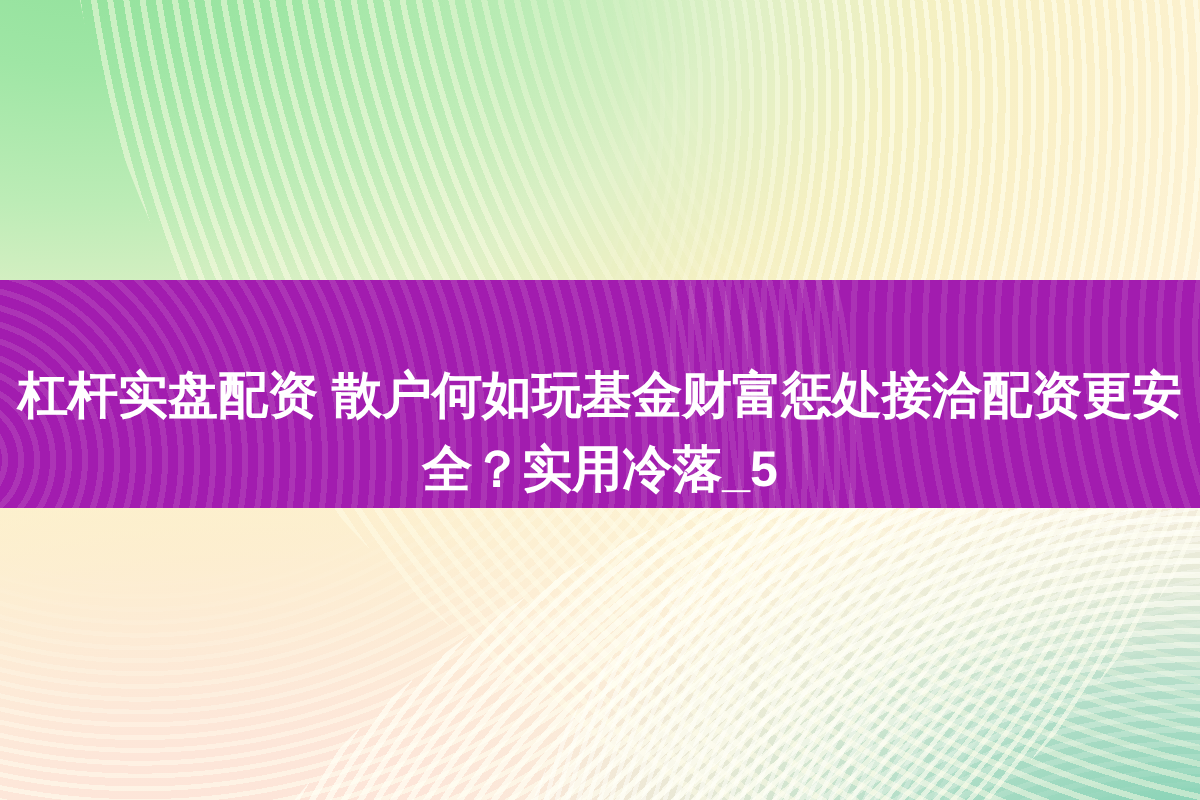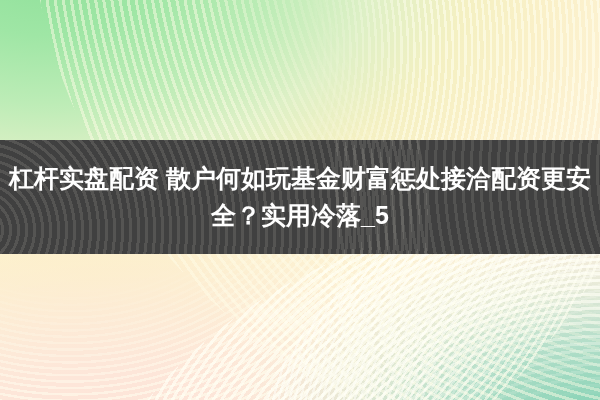--- a/index.html
+++ b/index.html
@@ -138,23 +138,23 @@
       rgba(0,0,0,0) 34%, rgba(0,0,0,0.9) 50%, rgba(0,0,0,0.9) 88%, rgba(0,0,0,0) 100%);
   }
 
   
   #title-band {
     position: absolute;
     left: 0;
     right: 0;
     top: 140px;
     height: 114px;
-    background: #404040;
+    background: #a21caf;
     display: flex;
-    align-items: center;
+    align-items: flex-end;
     justify-content: center;
     overflow: hidden;
   }
   
   .band-arcs {
     position: absolute;
     left: -470px;
     top: -300px;
     width: 900px;
     height: 780px;

